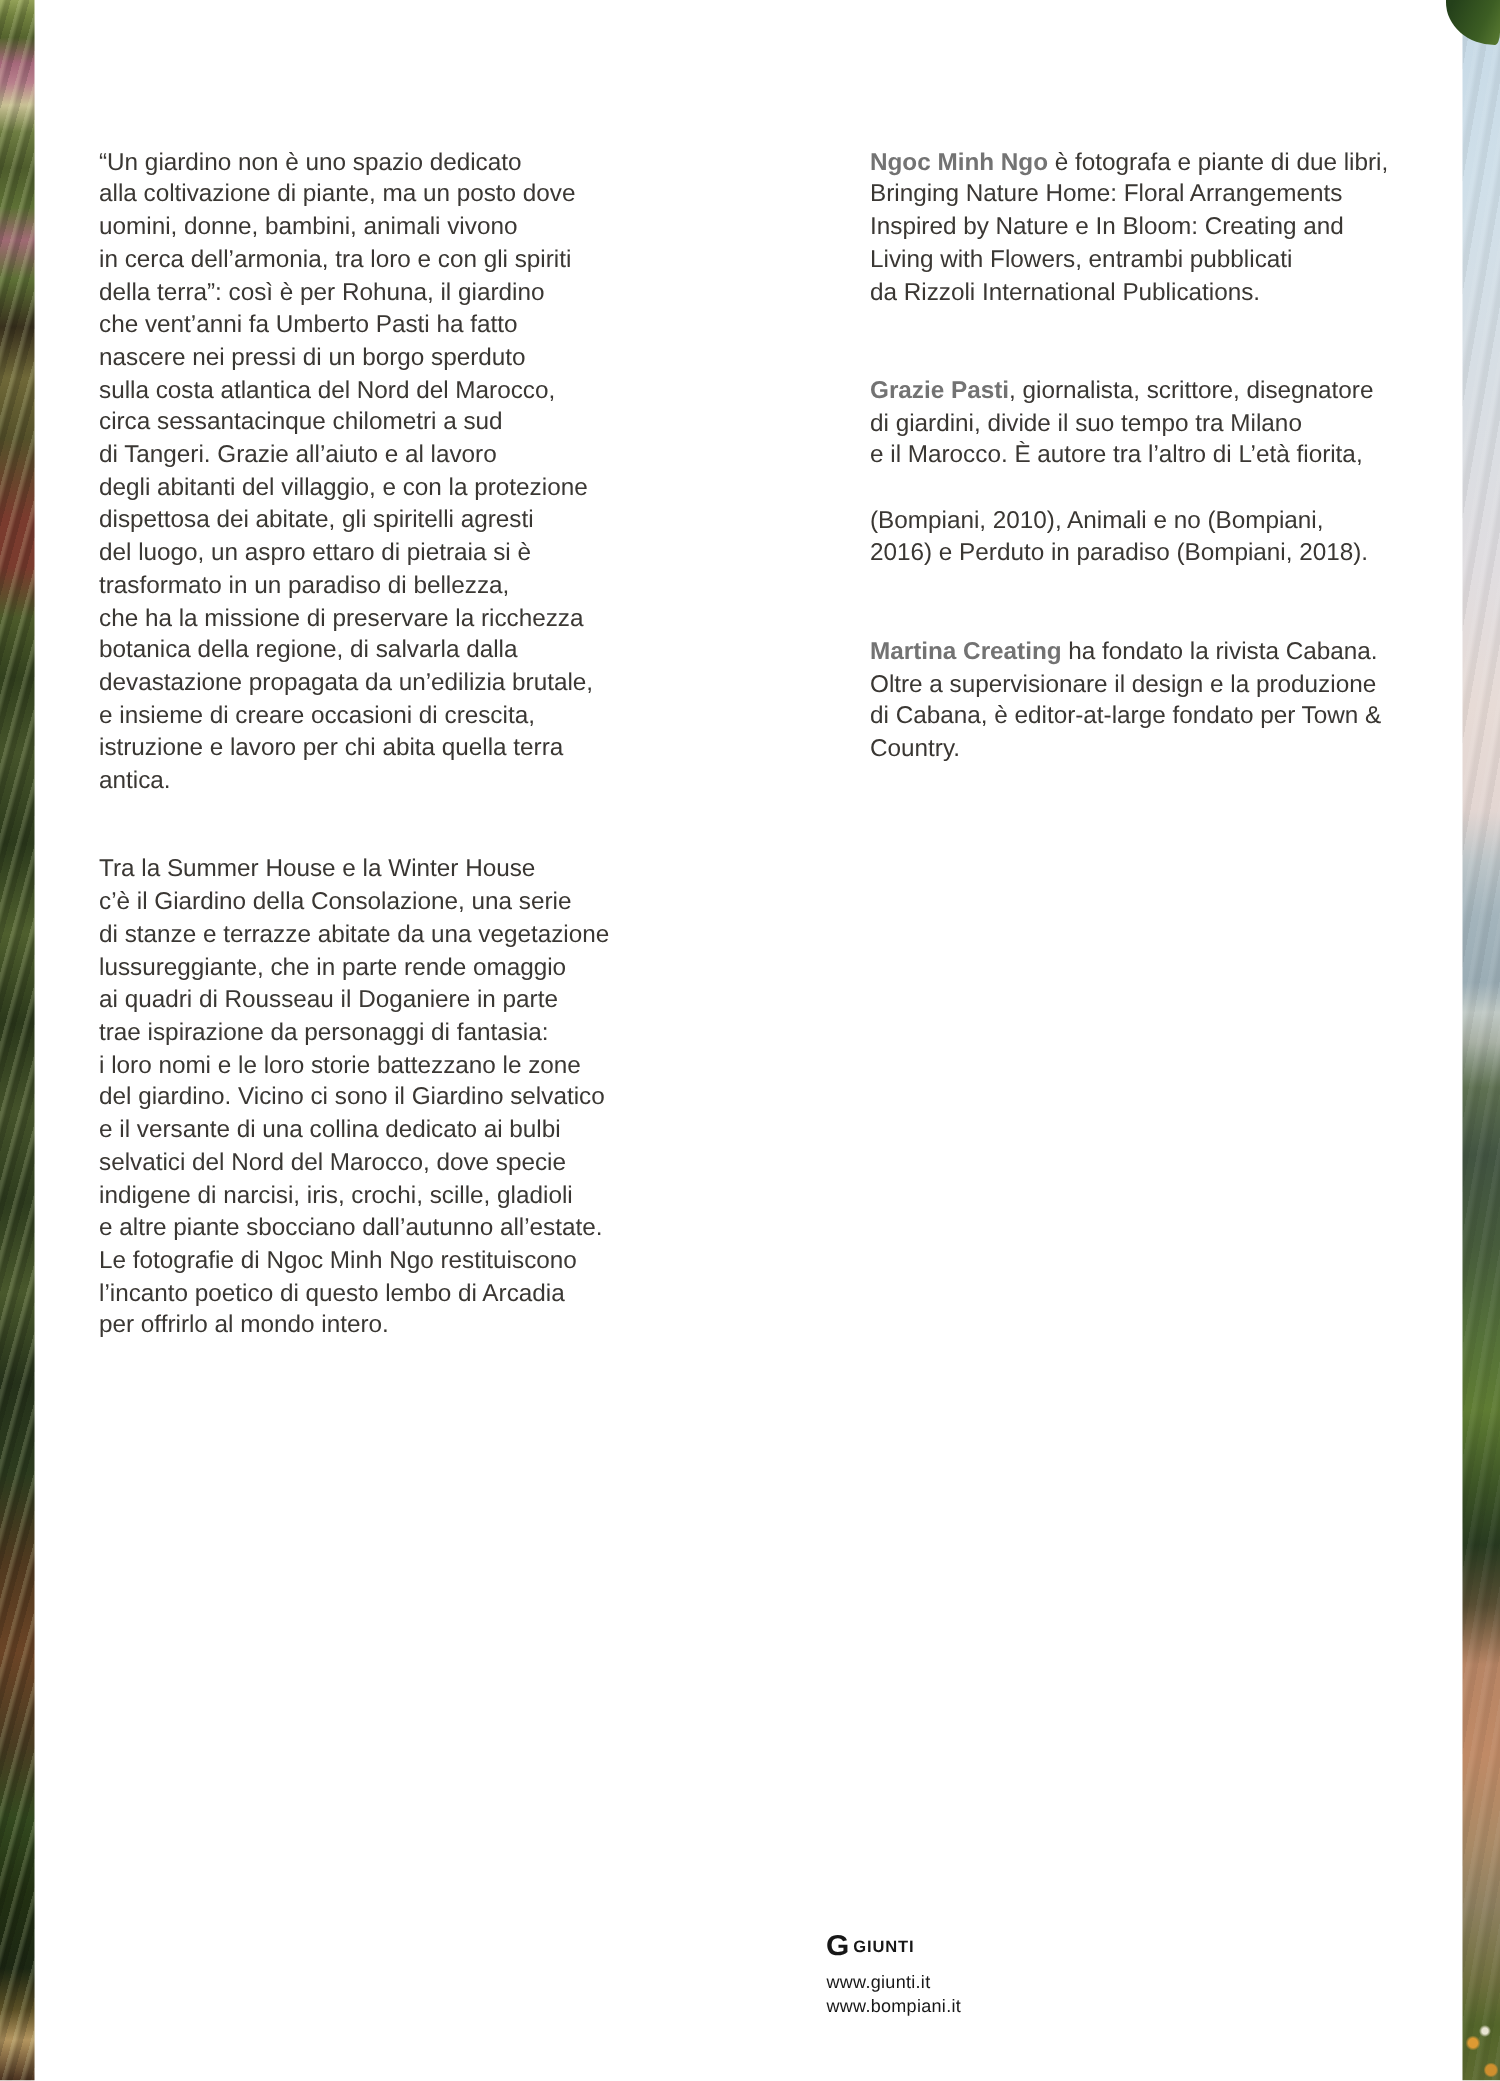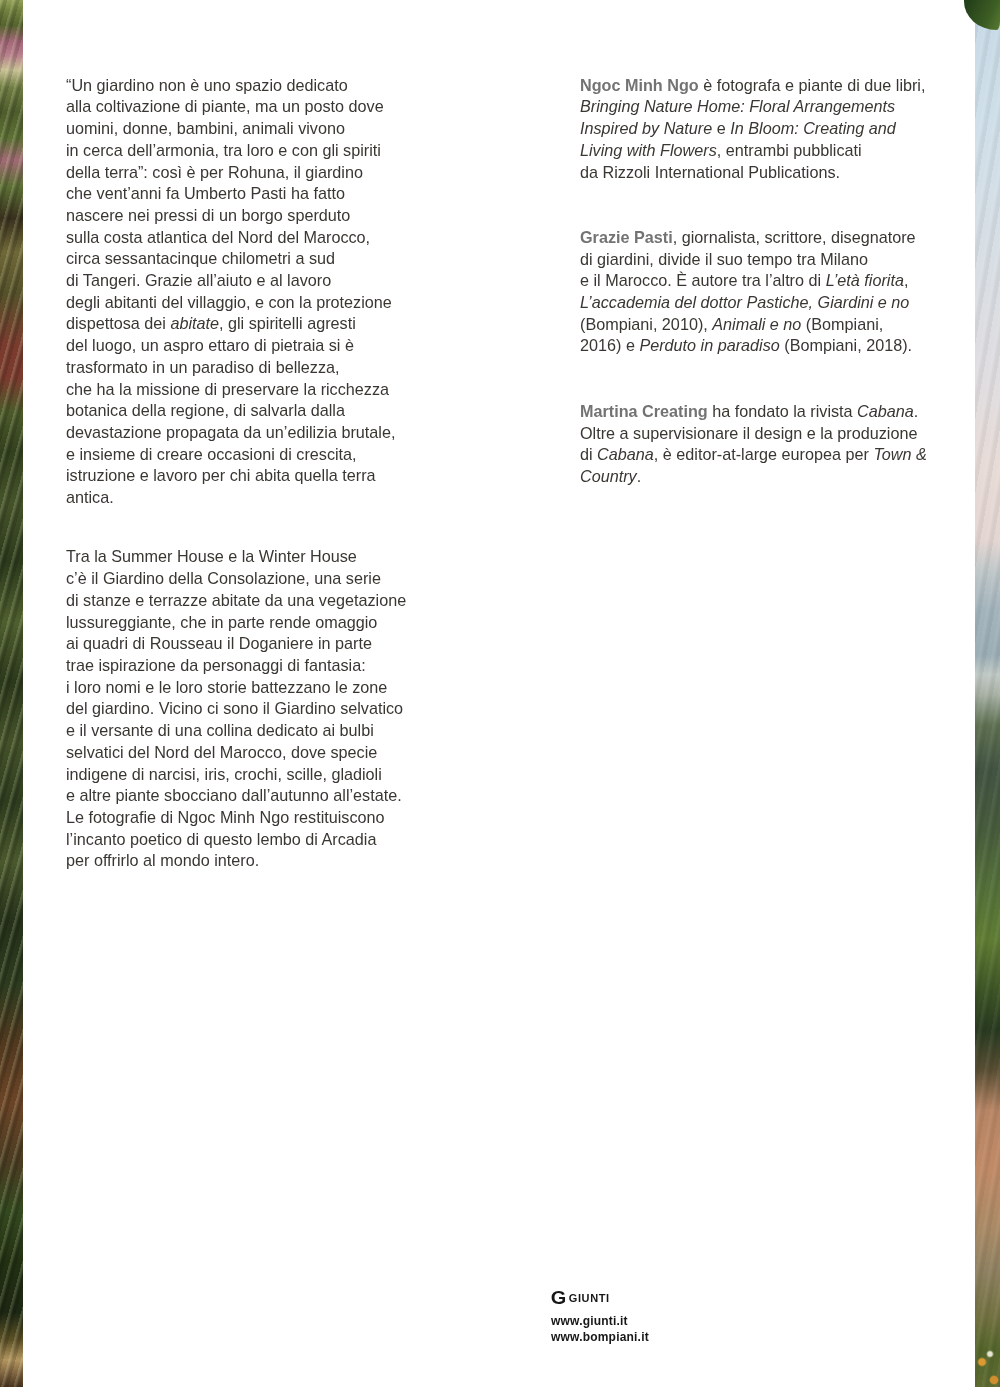--- a/index.html
+++ b/index.html
@@ -40,36 +40,36 @@
         #b78565 1110px,#c08a66 1170px,#a98a66 1230px,#8f8161 1270px,#70703f 1320px,
         #53652a 1350px,#5d6a30 1387px);
   }
   .leaf-topright{
     position:absolute;top:0;right:0;width:36px;height:30px;
     background:linear-gradient(115deg,#24401a 10%,#3c5d23 65%,#567730 95%);
     border-bottom-left-radius:95% 100%;
     border-bottom-right-radius:10% 30%;
   }
   
-  .col{position:absolute;top:53px;font-size:16.2px;line-height:21.7px;white-space:pre-line;}
+  .col{position:absolute;top:76px;font-size:16.2px;line-height:21.7px;white-space:pre-line;}
   .col-left{left:66px;width:455px;}
   .col-right{left:580px;width:392px;}
   .para{margin:0 0 16px 0;}
   .bio{margin:0 0 22px 0;}
   .rb{font-weight:700;color:#737373;}
-  .ri{font-style:italic;}
+  .ri{}
   
   .footer{position:absolute;left:551px;top:1291px;color:#171717;}
   .logo-row{display:flex;align-items:center;gap:3px;}
   .logo-g{
     font-weight:900;font-size:19px;line-height:14px;
     letter-spacing:0;transform:scaleX(1.05);
   }
   .logo-text{font-weight:700;font-size:11px;letter-spacing:.6px;line-height:14px;}
-  .links{margin-top:9px;font-weight:700;font-size:12px;line-height:15.5px;letter-spacing:.2px;}
+  .links{margin-top:9px;font-weight:400;font-size:12px;line-height:15.5px;letter-spacing:.2px;}
 </style>
 </head>
 <body>
 
 <div class="strip strip-left"></div>
 <div class="strip strip-right"></div>
 <div class="leaf-topright"></div>
 
 <div class="col col-left">
   <p class="para"><span>“Un giardino non è uno spazio dedicato
@@ -111,26 +111,26 @@
 
 <div class="col col-right">
   <p class="bio"><span class="rb">Ngoc Minh Ngo</span><span> è fotografa e piante di due libri,
 </span><span class="ri">Bringing Nature Home: Floral Arrangements
 Inspired by Nature</span><span> e </span><span class="ri">In Bloom: Creating and
 Living with Flowers</span><span>, entrambi pubblicati
 da Rizzoli International Publications.</span></p>
   <p class="bio"><span class="rb">Grazie Pasti</span><span>, giornalista, scrittore, disegnatore
 di giardini, divide il suo tempo tra Milano
 e il Marocco. È autore tra l’altro di </span><span class="ri">L’età fiorita</span><span>,
-</span><span class="ri">L’accademia del dottor Pastiche, Giardini e no</span><span>
+</span><span>
 (Bompiani, 2010), </span><span class="ri">Animali e no</span><span> (Bompiani,
 2016) e </span><span class="ri">Perduto in paradiso</span><span> (Bompiani, 2018).</span></p>
   <p class="bio"><span class="rb">Martina Creating</span><span> ha fondato la rivista </span><span class="ri">Cabana</span><span>.
 Oltre a supervisionare il design e la produzione
-di </span><span class="ri">Cabana</span><span>, è editor-at-large europea per </span><span class="ri">Town &amp;
+di </span><span class="ri">Cabana</span><span>, è editor-at-large fondato per </span><span class="ri">Town &amp;
 Country</span><span>.</span></p>
 </div>
 
 <div class="footer">
   <div class="logo-row">
     <span class="logo-g">G</span>
     <span class="logo-text">GIUNTI</span>
   </div>
   <div class="links">
     <div>www.giunti.it</div>

